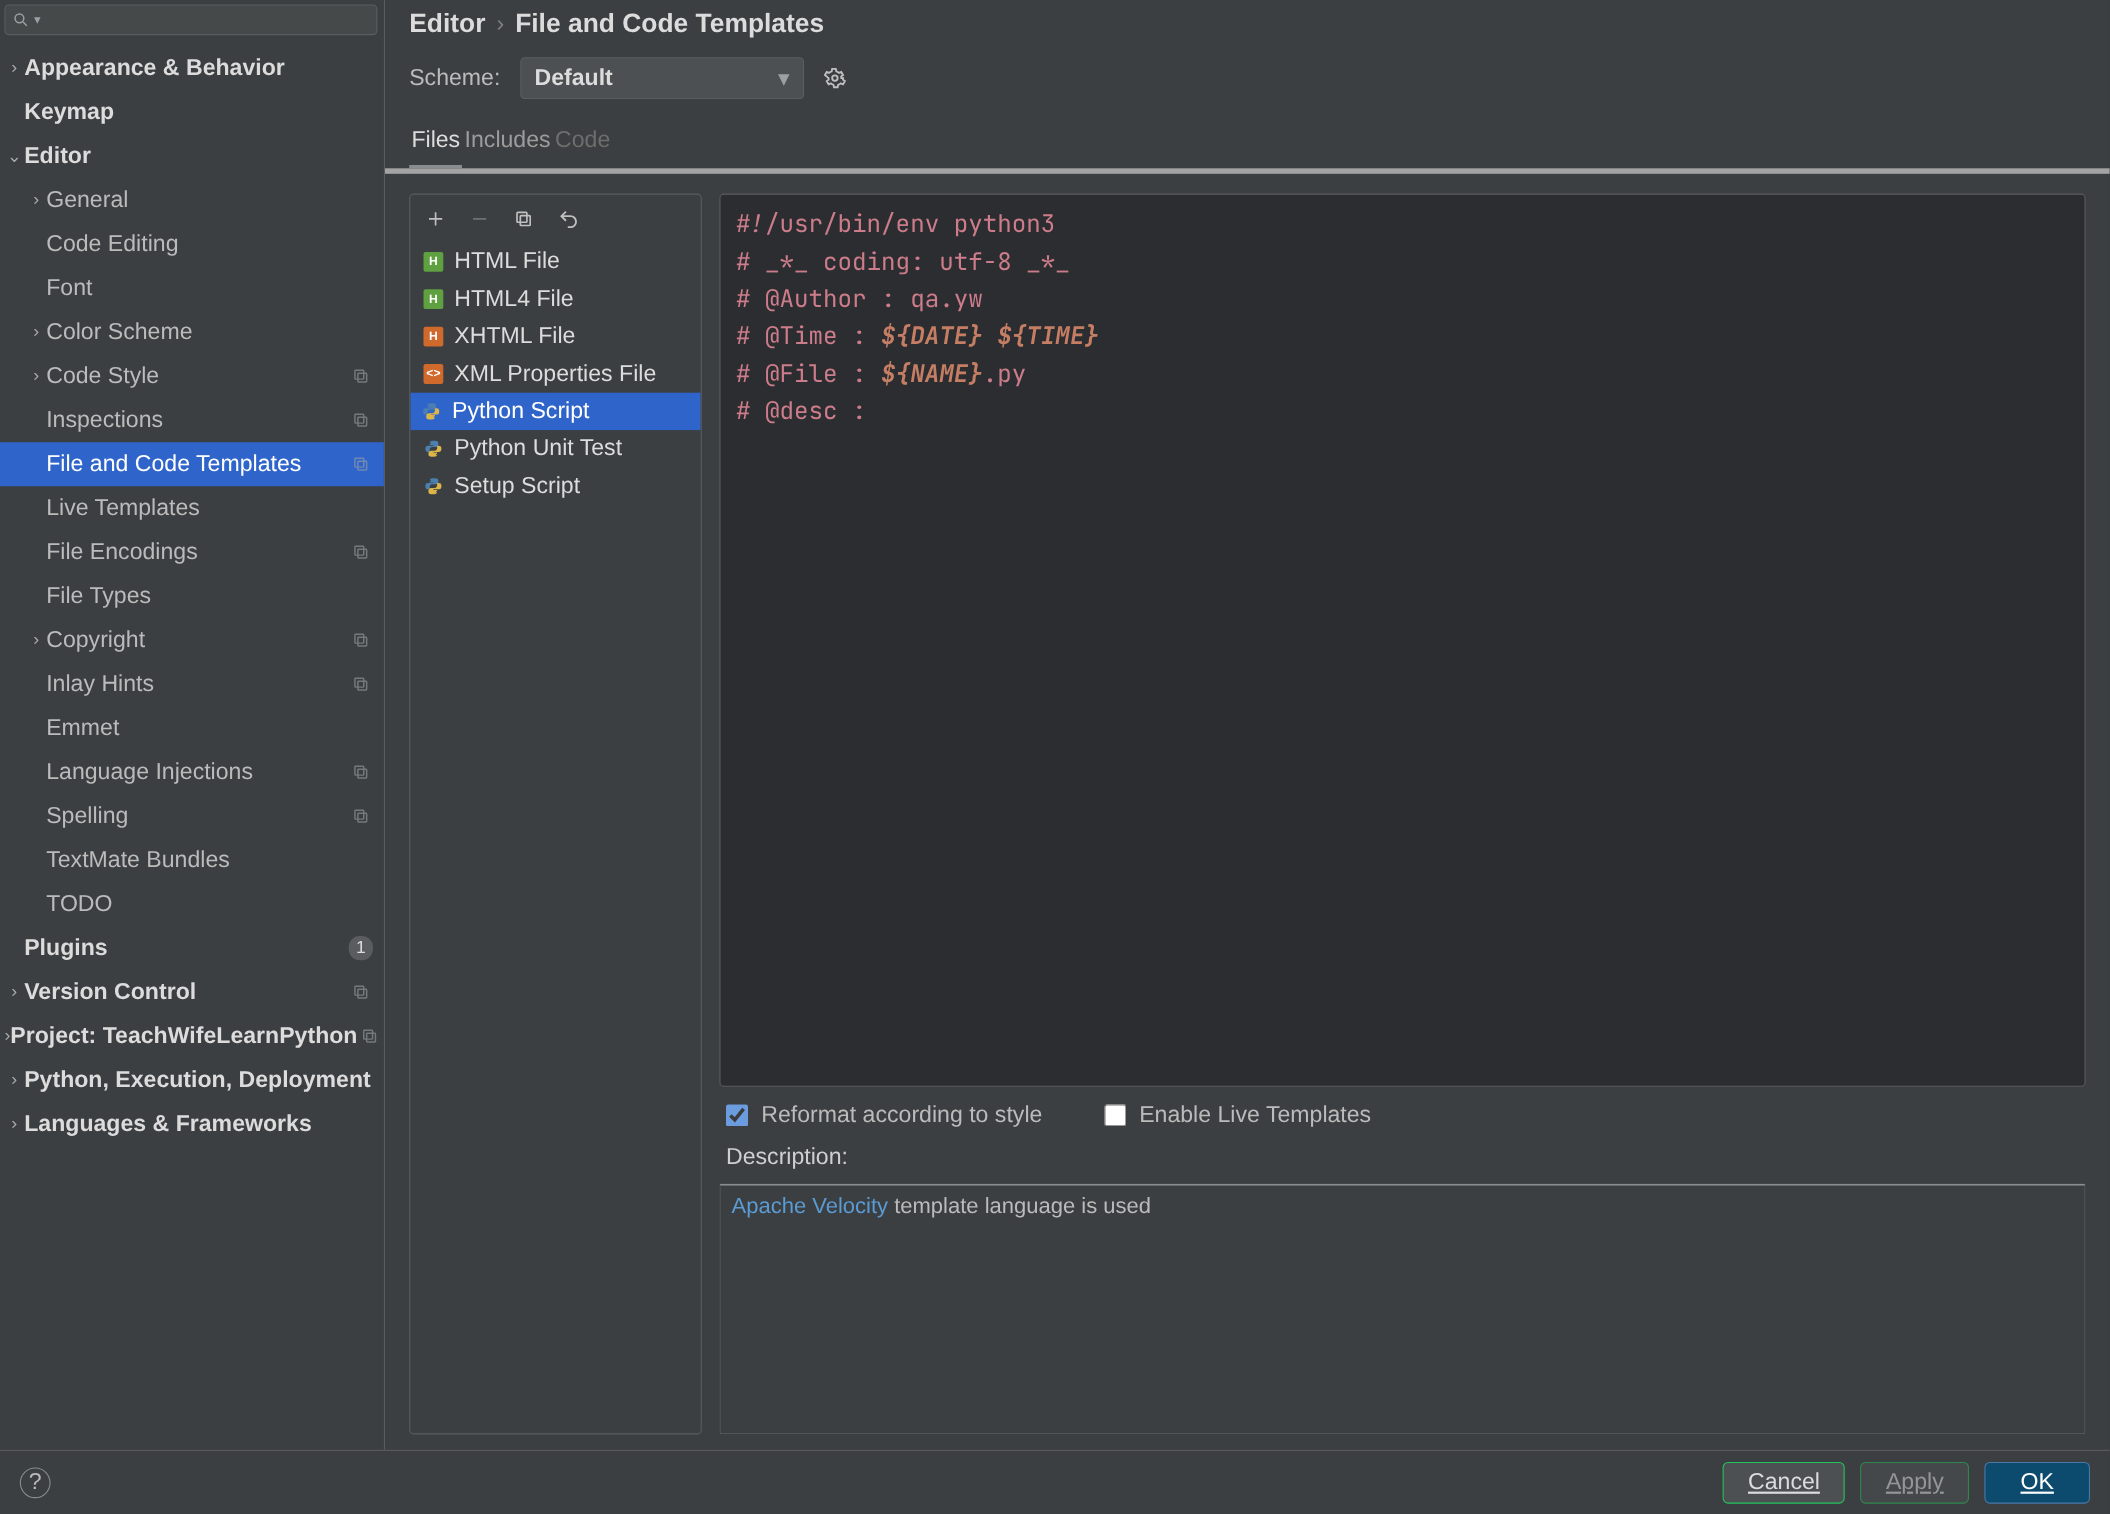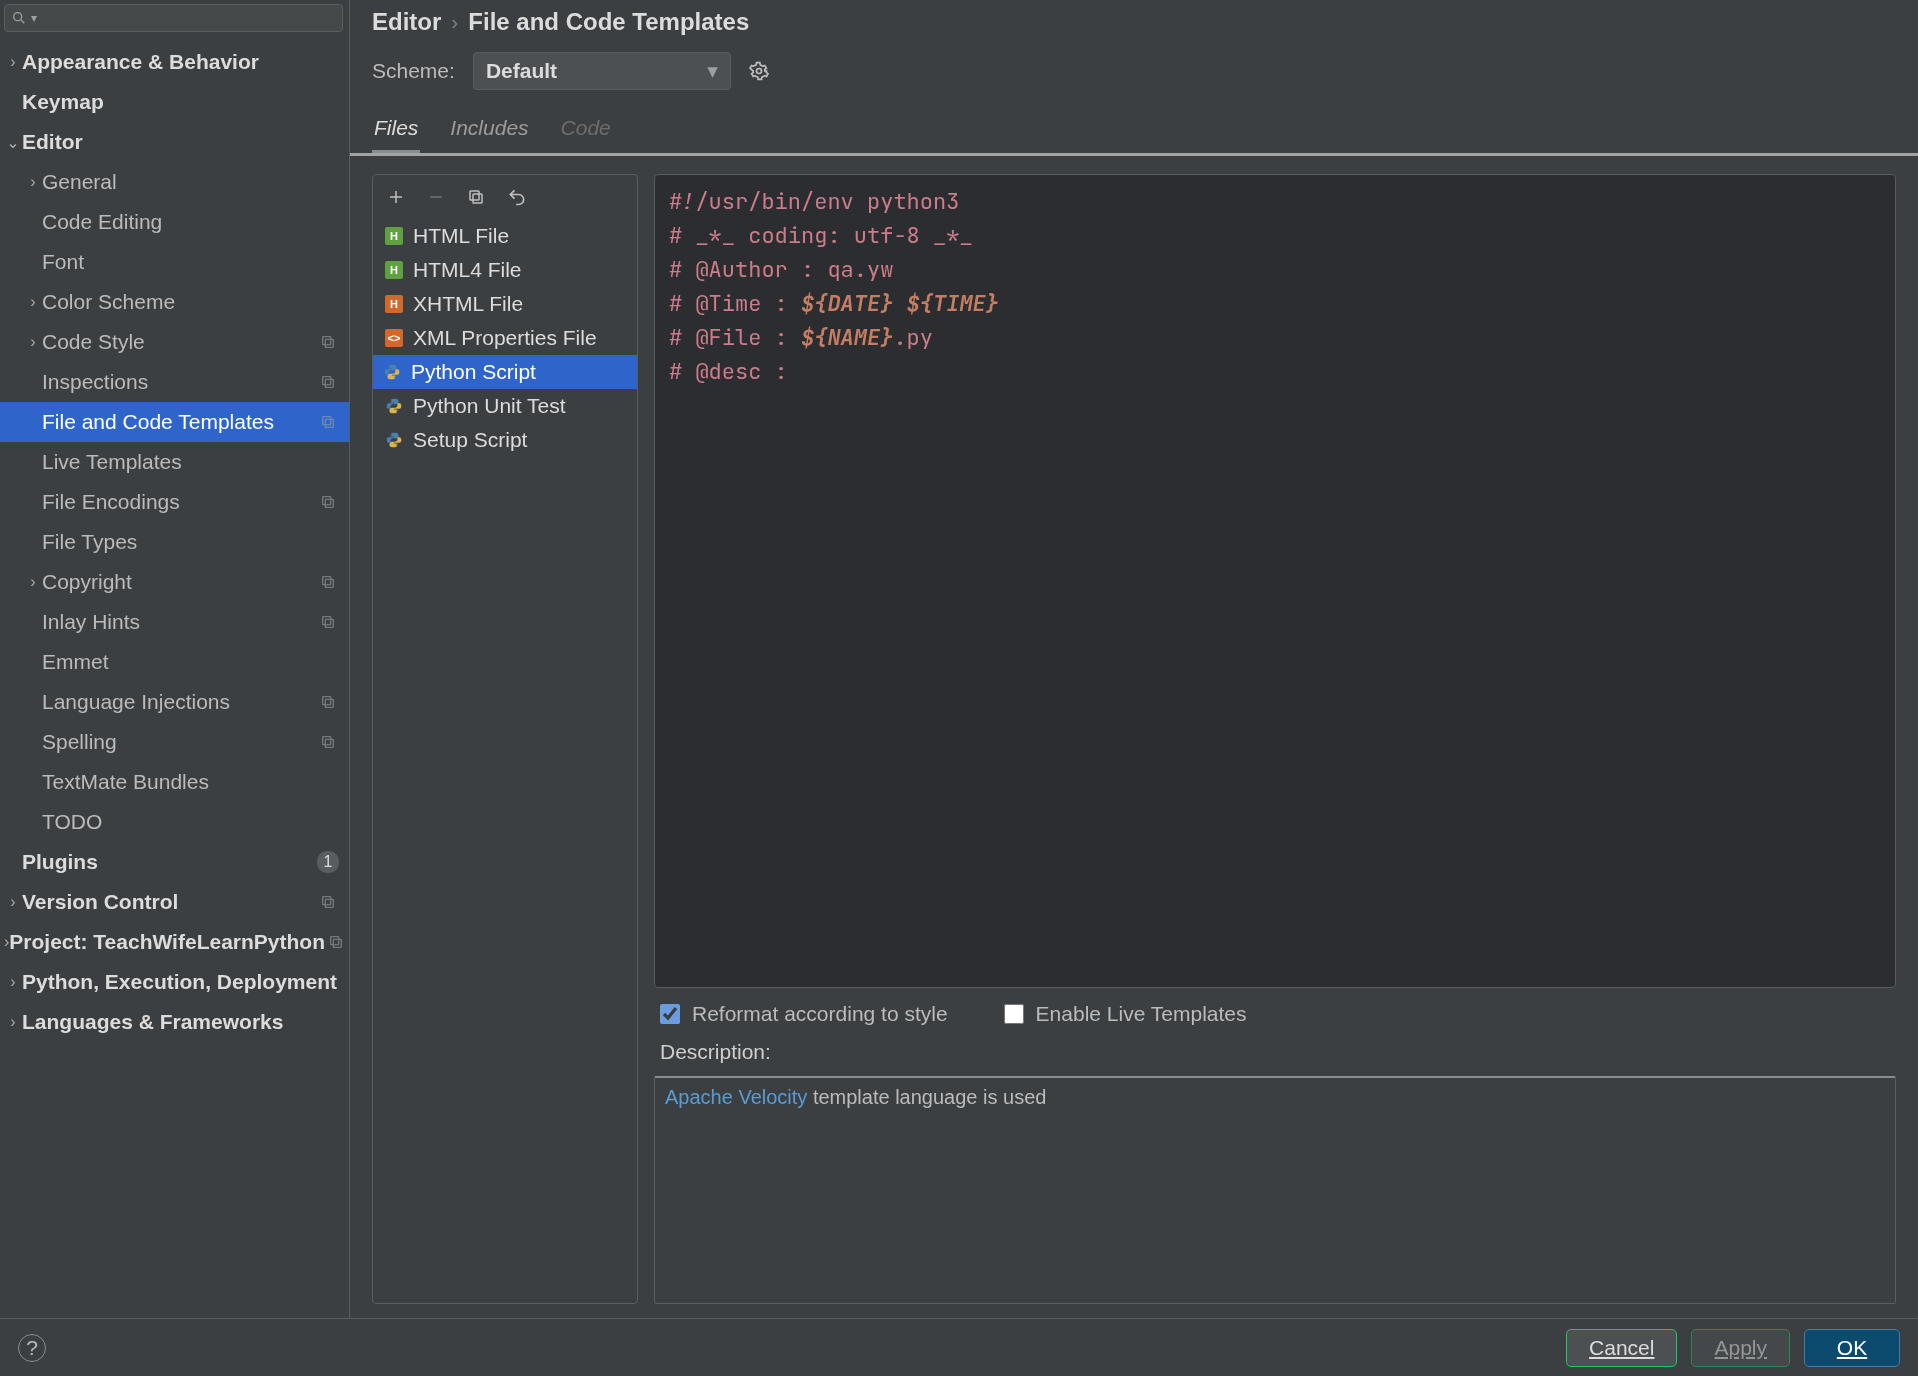--- a/index.html
+++ b/index.html
@@ -139,24 +139,22 @@
   gap: 50px;
   color: #dcdcdc;
   width: 258px;
   justify-content: space-between;
 }
 .scheme-select .v { font-weight: 600; }
 .gear { color: #bbbbbb; }
 
 .tabs {
   display: flex;
-  border-bottom: 3px solid #a3a3a3;
+  border-bottom: 5px solid #a3a3a3;
   padding: 0 22px;
-  gap: 28px;
-  font-style: italic;
 }
 .tab {
   padding: 8px 2px 10px 2px;
   color: #9c9c9c;
   cursor: pointer;
   border-bottom: 3px solid transparent;
 }
 .tab.active {
   color: #dcdcdc;
   border-bottom-color: #8a8d8f;

